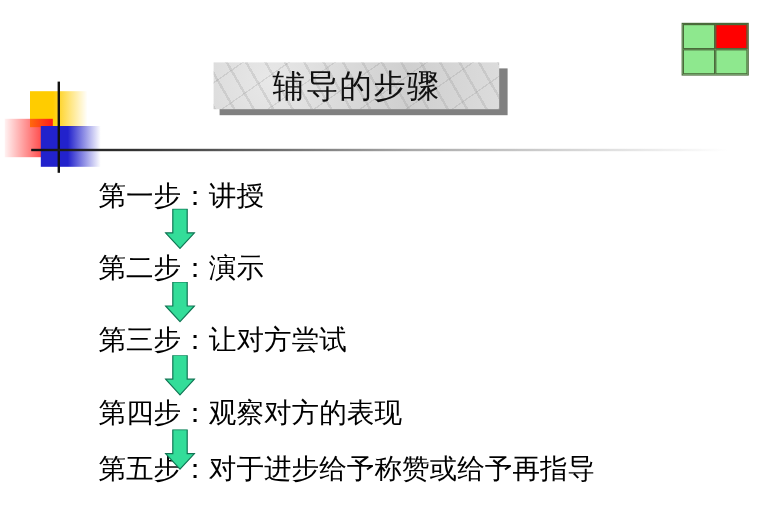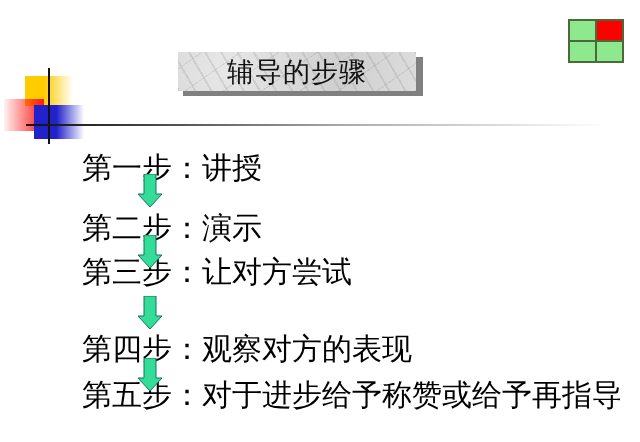--- a/index.html
+++ b/index.html
@@ -13,21 +13,21 @@
   .grid{position:absolute;left:568px;top:19px;width:54px;height:42px;display:grid;grid-template-columns:1fr 1fr;grid-template-rows:1fr 1fr;border:1px solid #4a6a3a;}
   .grid div{border:1px solid #4a6a3a;}
   .title-shadow{position:absolute;left:183px;top:57px;width:240px;height:39px;background:#808080;}
   .title-box{position:absolute;left:178px;top:52px;width:238px;height:39px;
     background:
       repeating-linear-gradient(60deg,rgba(150,150,150,0.25) 0 2px,transparent 2px 14px),
       repeating-linear-gradient(-35deg,rgba(120,120,120,0.18) 0 1px,transparent 1px 22px),
       radial-gradient(circle at 20% 40%,#e8e8e8,#cfcfcf 60%,#dcdcdc);
     display:flex;align-items:center;justify-content:center;}
   .title-text{font-size:27px;color:#111;letter-spacing:1px;}
-  .step{position:absolute;left:82px;font-size:30px;color:#000;white-space:nowrap;}
+  .step{position:absolute;left:82px;font-size:23px;color:#000;white-space:nowrap;}
   .arrow{position:absolute;left:137px;width:26px;height:34px;}
 </style>
 </head>
 <body>
 
 <div class="deco yellow"></div>
 <div class="deco red"></div>
 <div class="deco blue"></div>
 <div class="deco vline"></div>
 <div class="deco hline"></div>
@@ -43,21 +43,21 @@
 <div class="title-box">
   <span class="title-text">辅导的步骤</span>
 </div>
 
 <div class="step" style="top:148px">
   <span>第一步：</span><span>讲授</span>
 </div>
 <div class="step" style="top:208px">
   <span>第二步：</span><span>演示</span>
 </div>
-<div class="step" style="top:252px">
+<div class="step" style="top:268px">
   <span>第三步：</span><span>让对方尝试</span>
 </div>
 <div class="step" style="top:329px">
   <span>第四步：</span><span>观察对方的表现</span>
 </div>
 <div class="step" style="top:375px">
   <span>第五步：</span><span>对于进步给予称赞或给予再指导</span>
 </div>
 
 <svg class="arrow" style="top:174px" viewBox="0 0 26 34">

